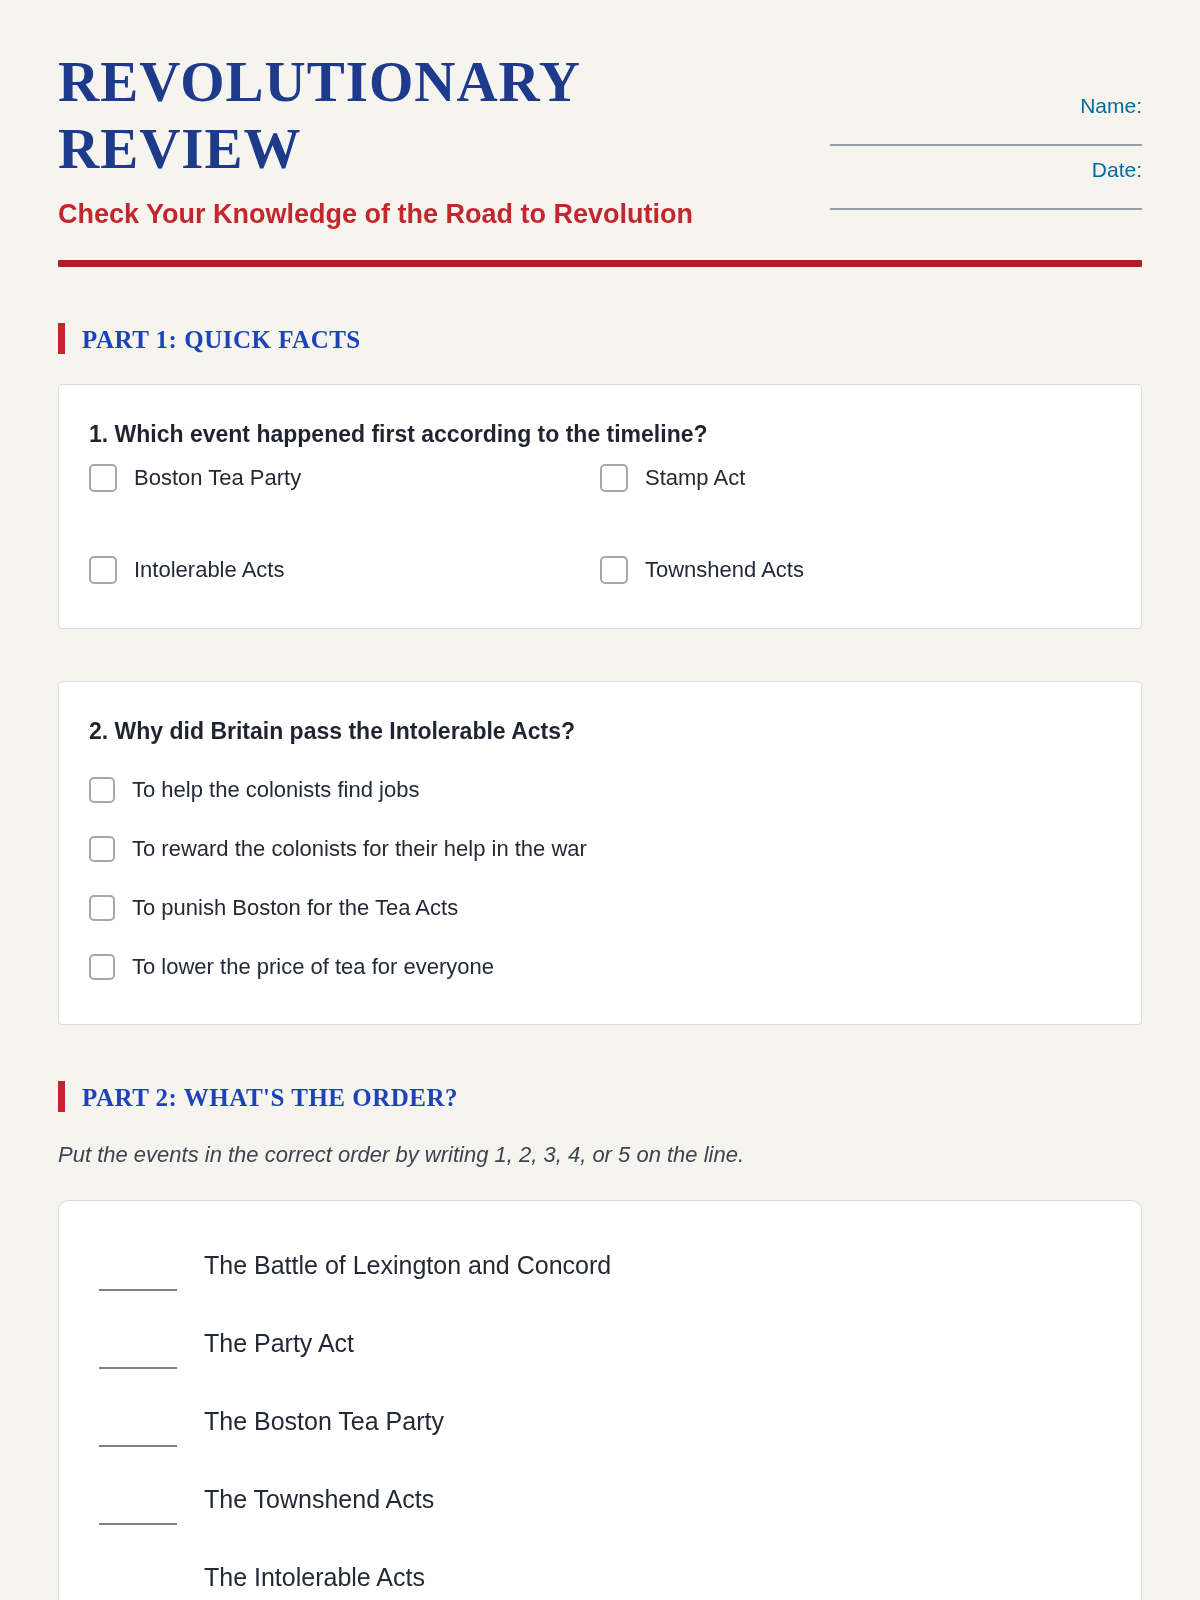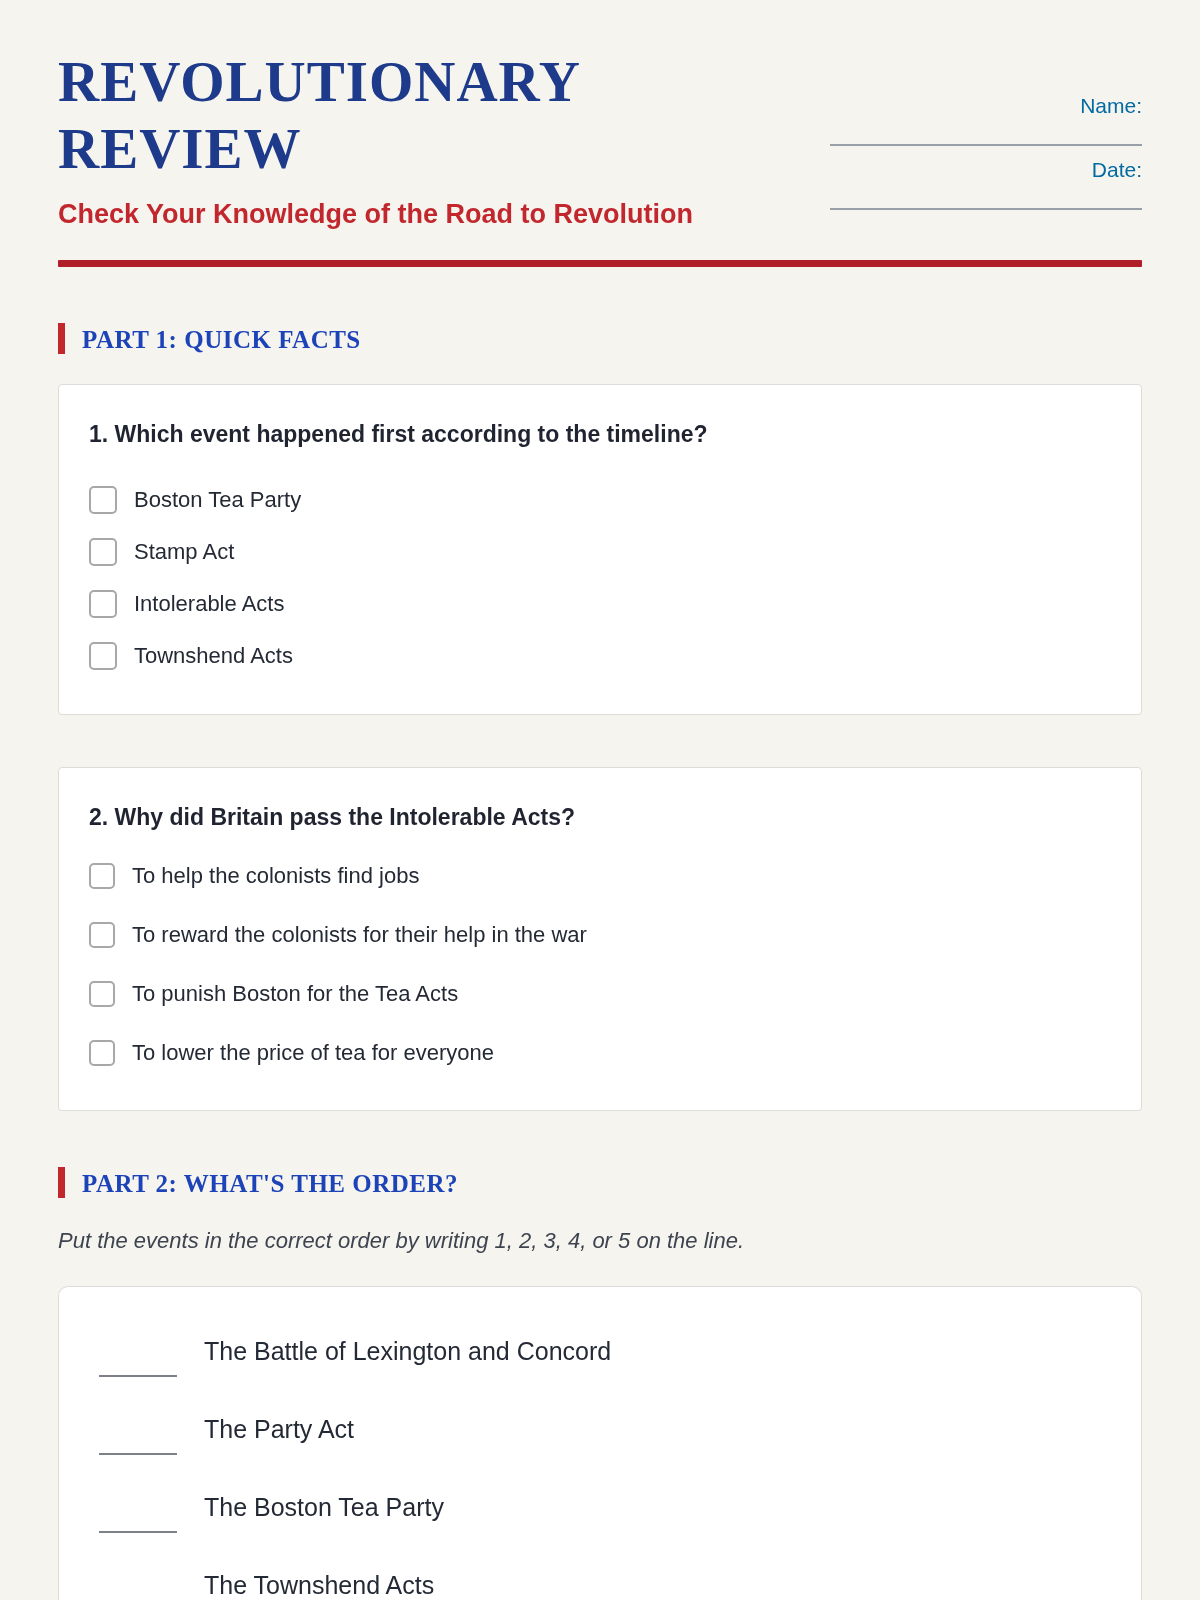--- a/index.html
+++ b/index.html
@@ -59,23 +59,23 @@
     border:1px solid #dcdcd8;
     border-radius:4px;
     padding:36px 30px 44px 30px;
     margin-top:30px;
   }
   .qbox.second { margin-top:52px; }
   .q-text { font-weight:bold; font-size:23px; color:#1f2430; }
 
   .options-grid {
     display:grid;
-    grid-template-columns:1fr;
-    row-gap:24px;
-    margin-top:38px;
+    grid-template-columns:1fr 1fr;
+    row-gap:64px;
+    margin-top:16px;
   }
   .options-list { display:flex; flex-direction:column; gap:33px; margin-top:32px; }
 
   .option { display:flex; align-items:center; gap:17px; font-size:22px; color:#242a35; }
   .checkbox {
     width:28px; height:28px;
     border:2px solid #a8a8a6;
     border-radius:5px;
     background:#fff;
     flex:none;

